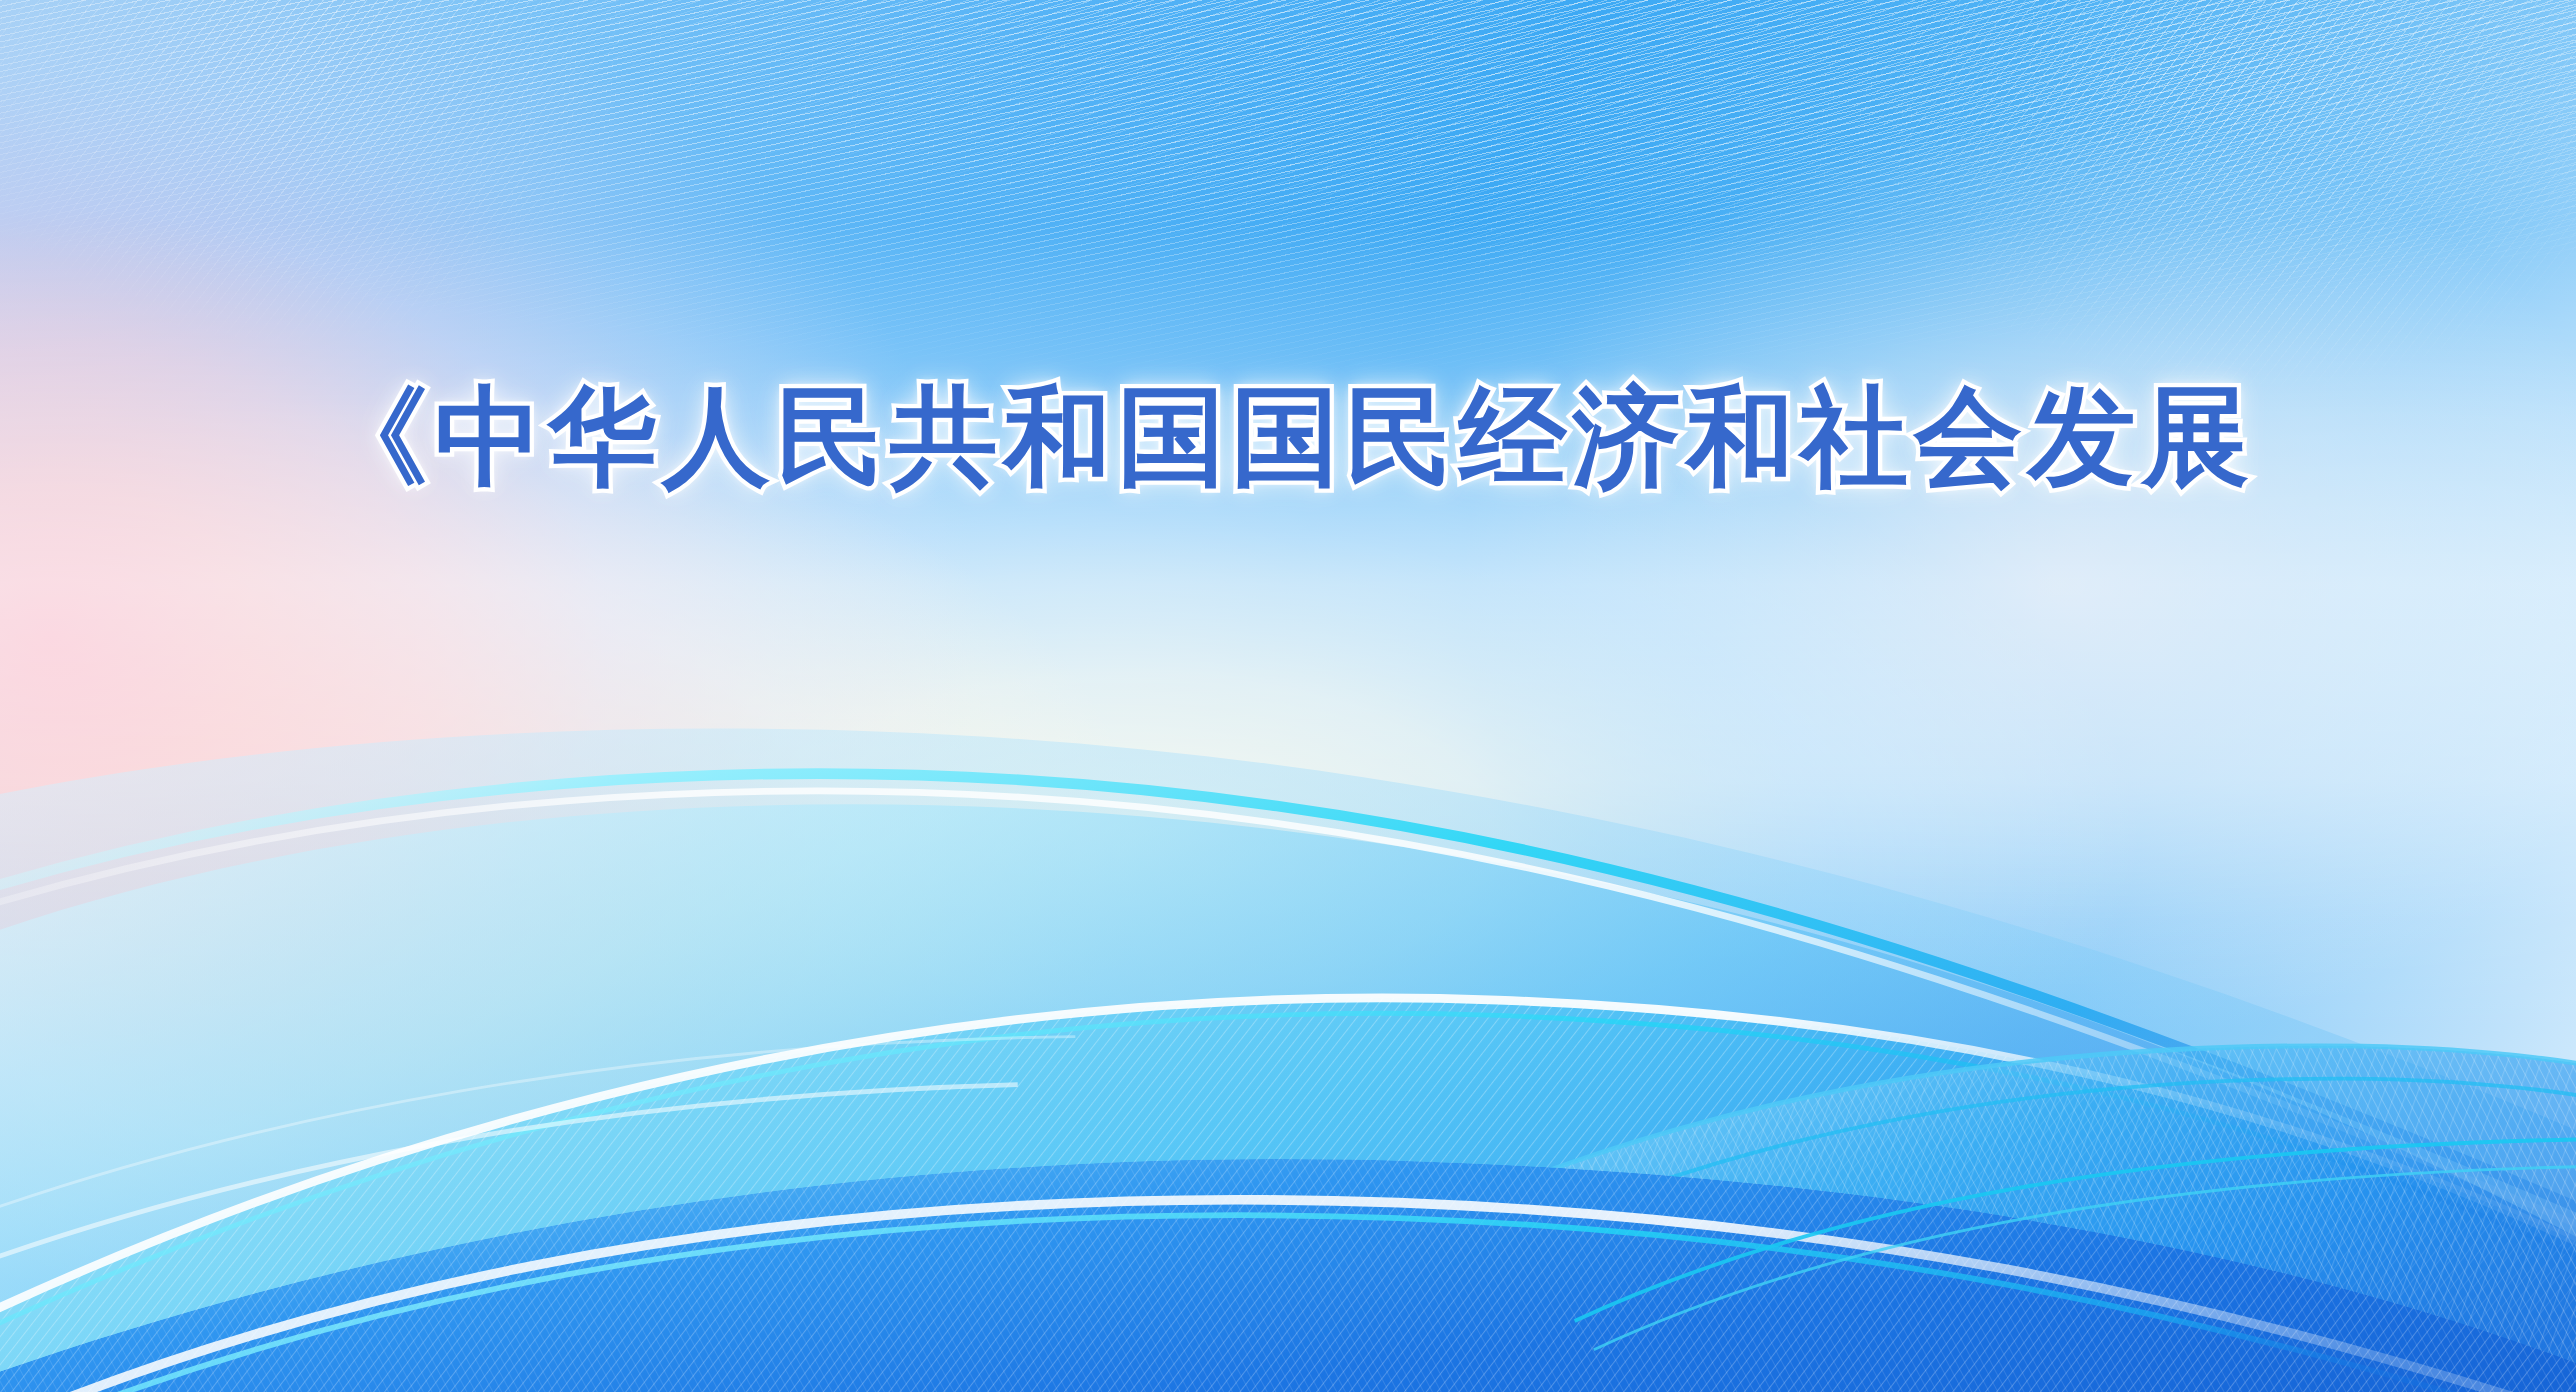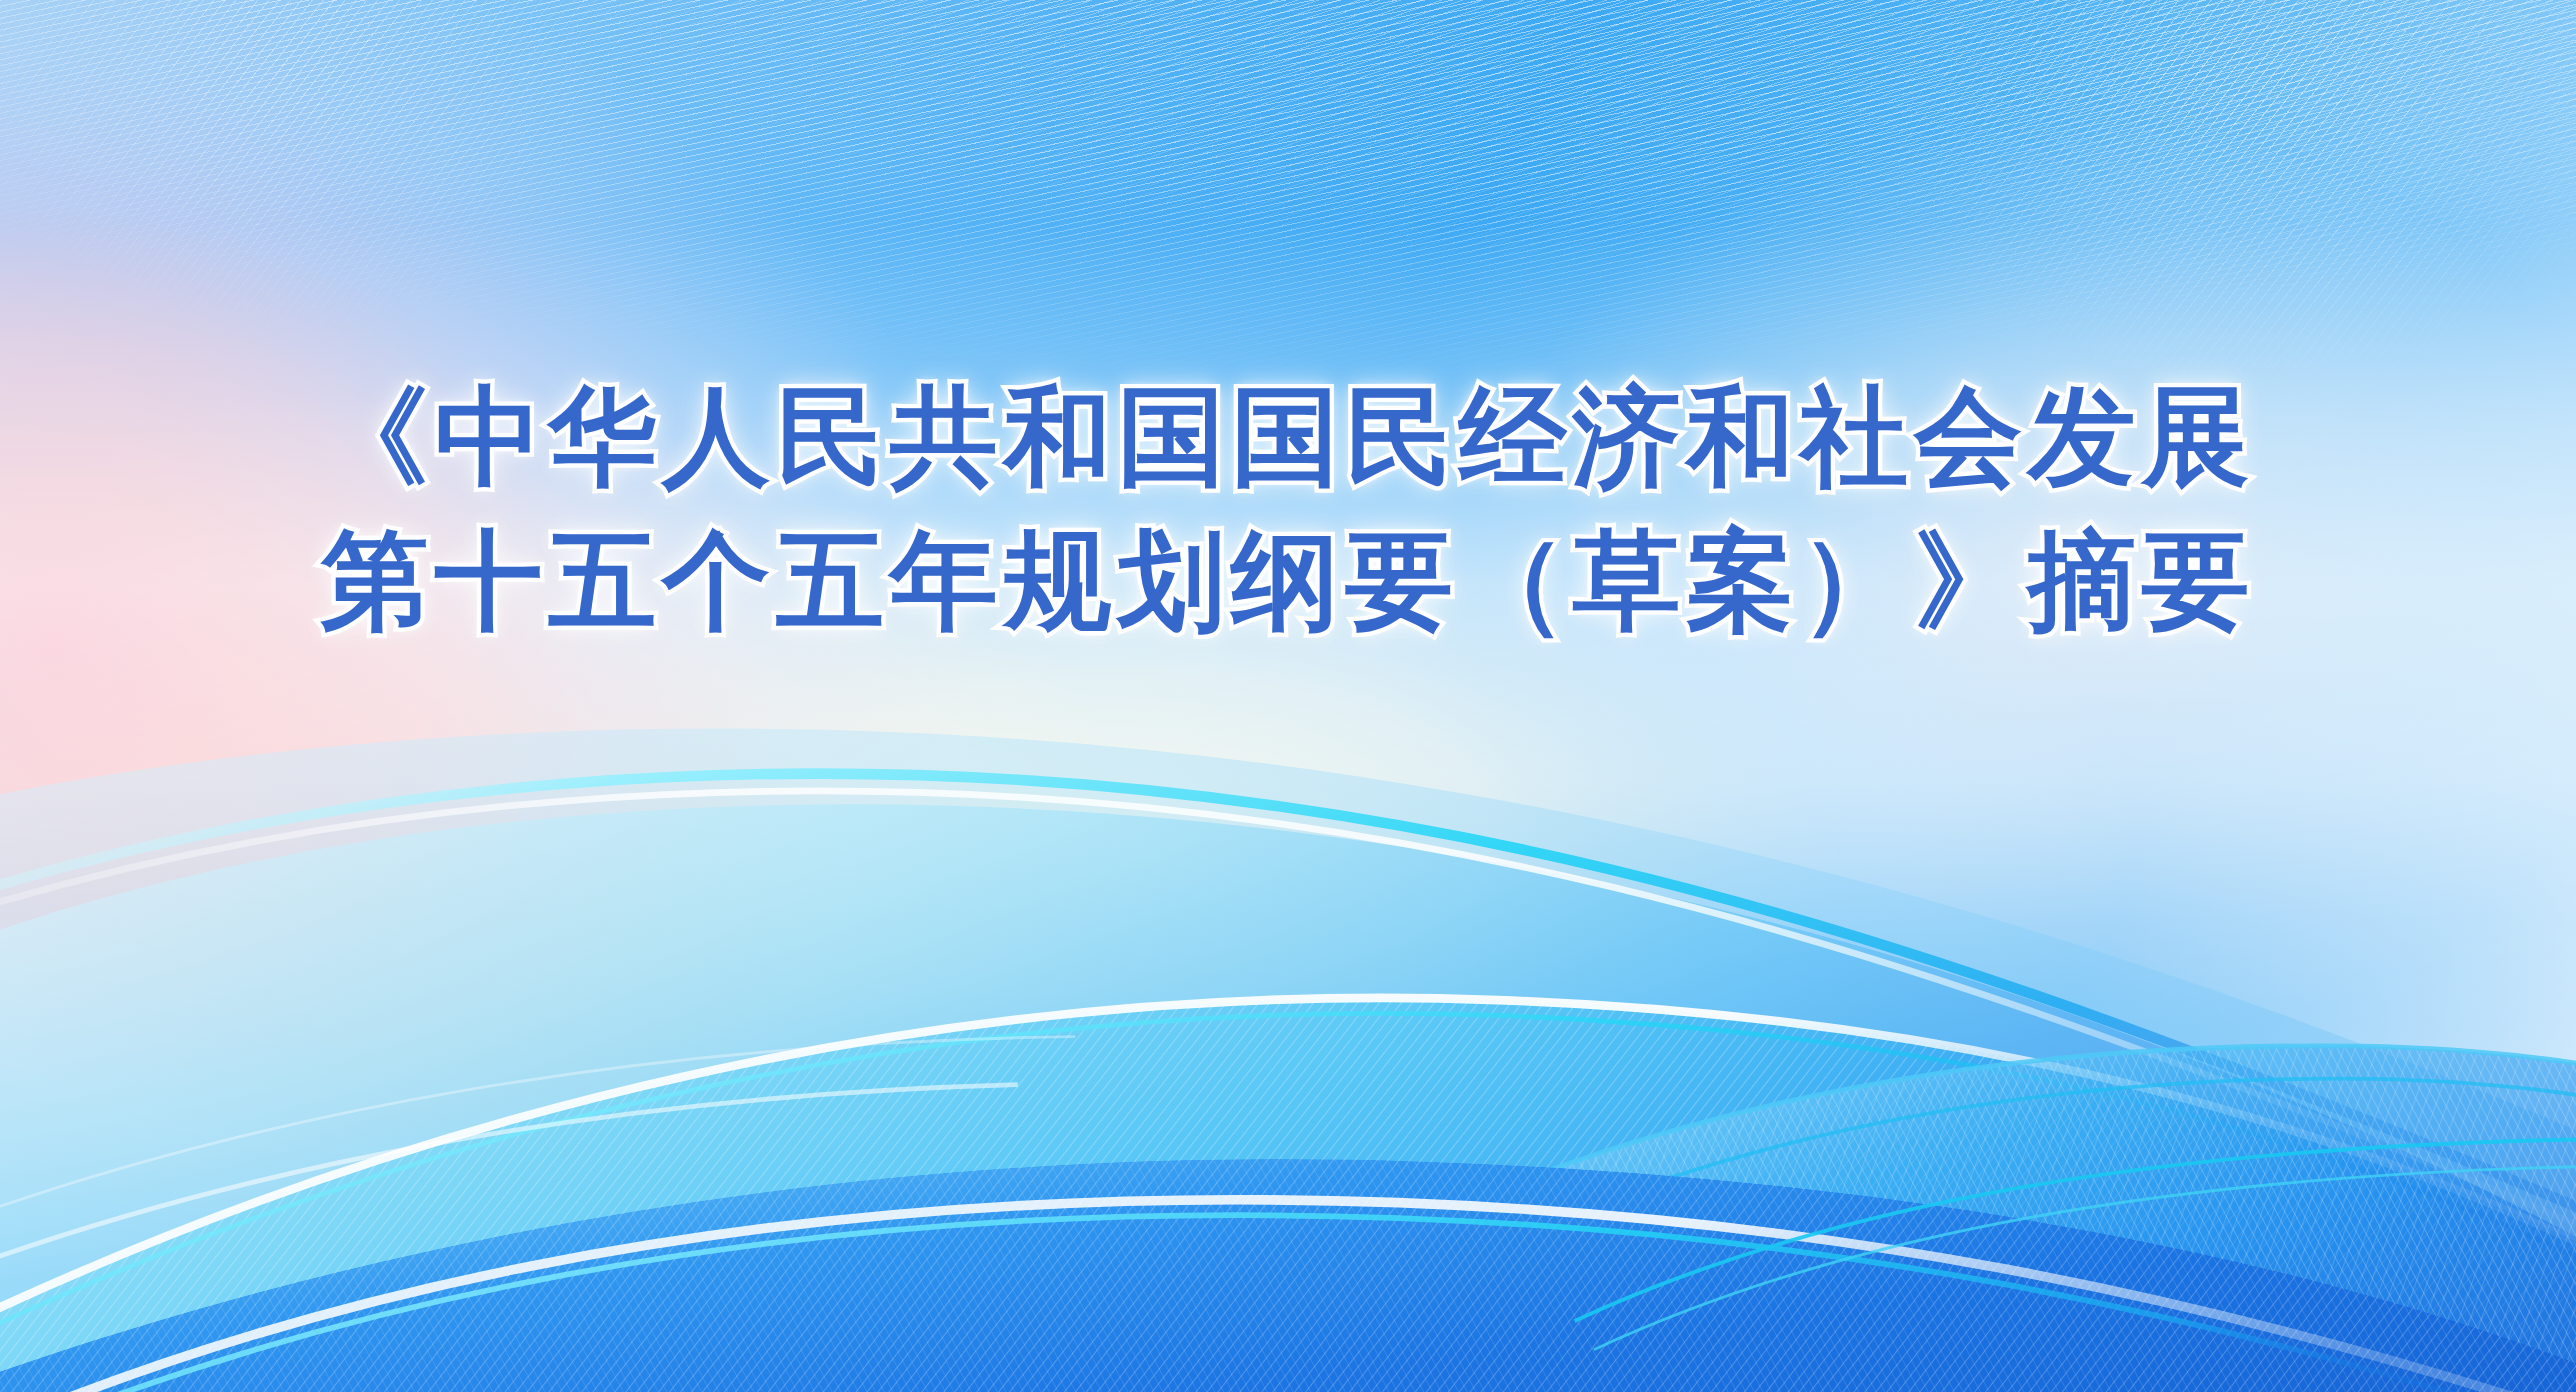--- a/index.html
+++ b/index.html
@@ -281,17 +281,16 @@
 
     <path d="M 1640,686 C 1900,566 2240,500 2760,496" fill="none" stroke="#19c8f2" stroke-width="4" opacity="0.9"></path>
     <path d="M 1660,716 C 1920,596 2260,530 2760,524" fill="none" stroke="#3fd2f5" stroke-width="3" opacity="0.8"></path>
 
     <path d="M -60,640 C 240,528 620,452 1060,440" fill="none" stroke="#ffffff" stroke-width="5" opacity="0.55"></path>
     <path d="M -60,588 C 260,470 660,396 1120,390" fill="none" stroke="#ffffff" stroke-width="3" opacity="0.35"></path>
   </svg>
 
   <div class="title-block">
     <span class="title-line">《中华人民共和国国民经济和社会发展</span>
-    <span class="title-line">第十五个五年规划纲要（草案）》摘要</span>
   </div>
 
 </div>
 
 
 </body></html>

